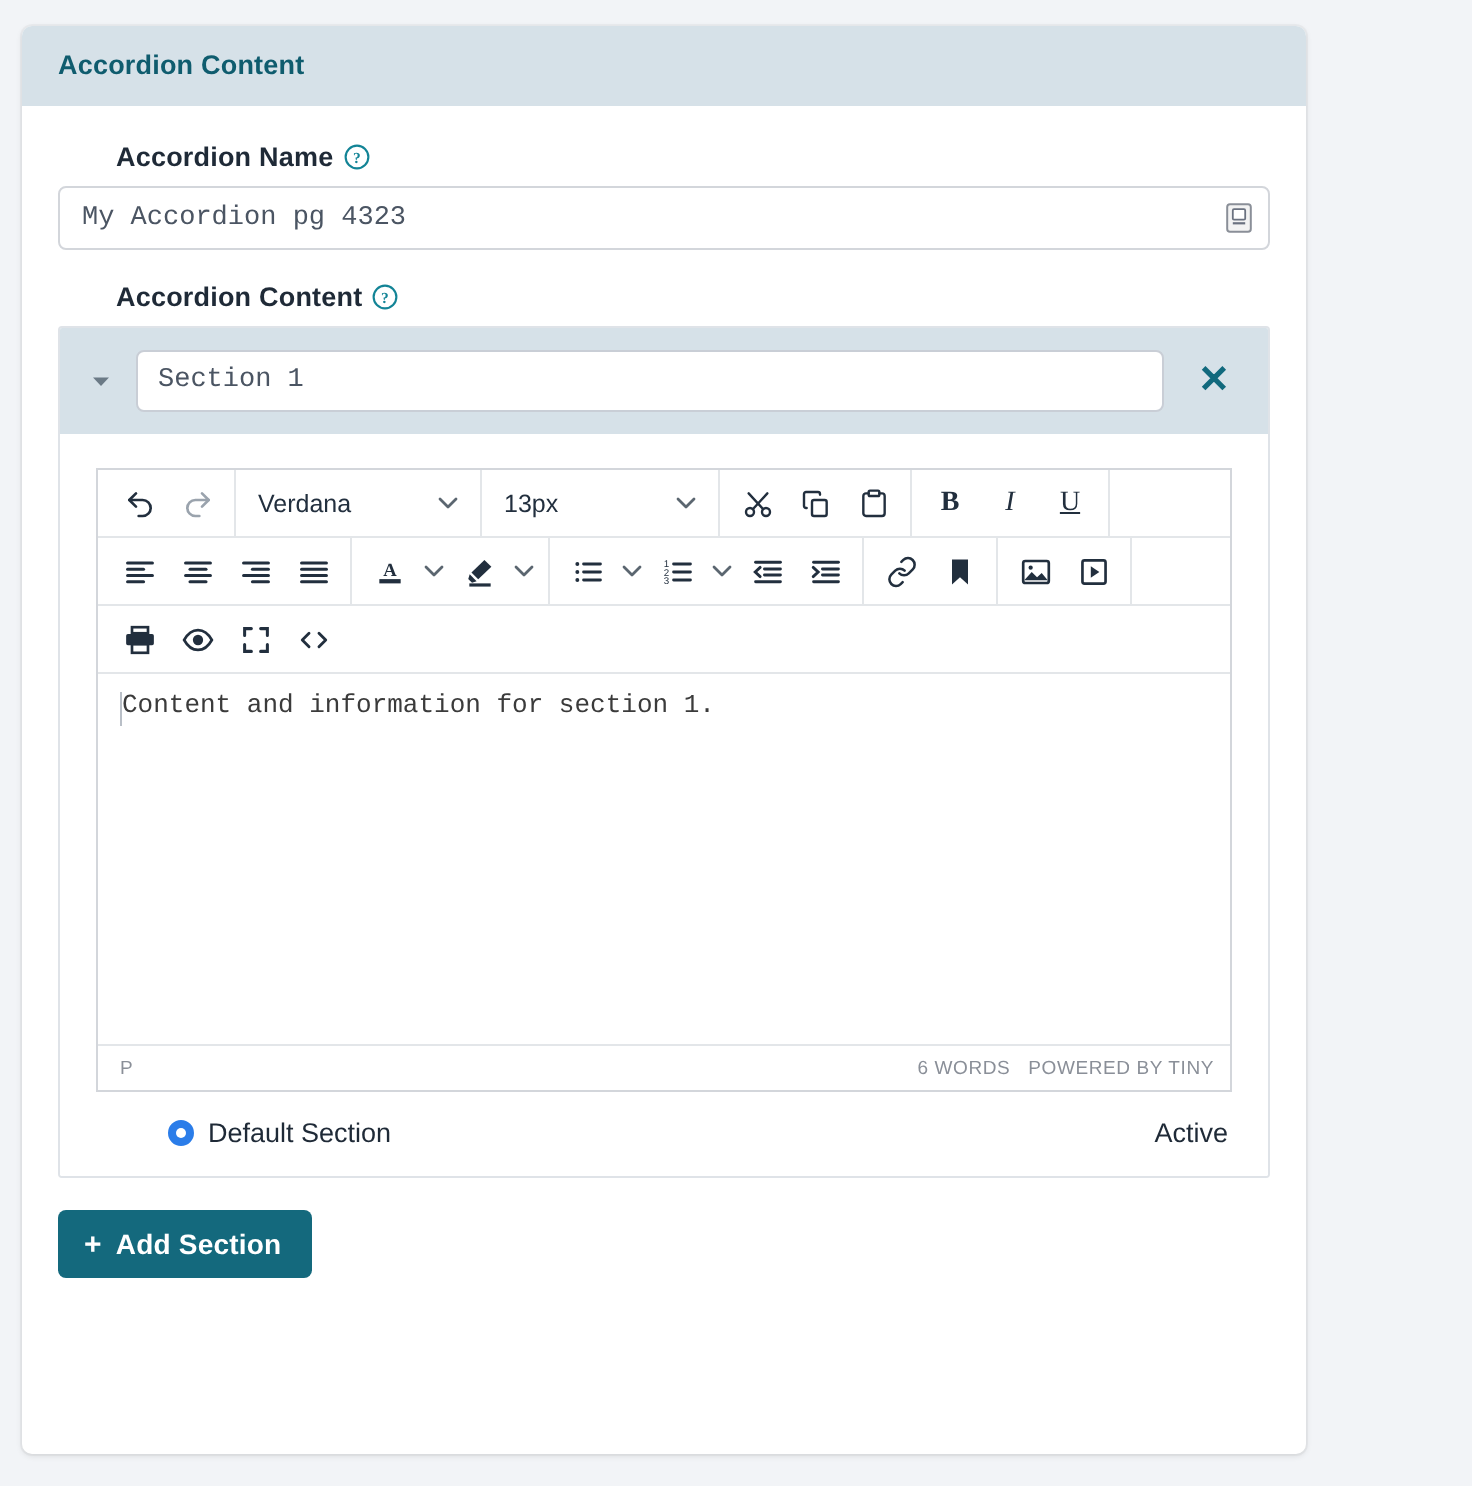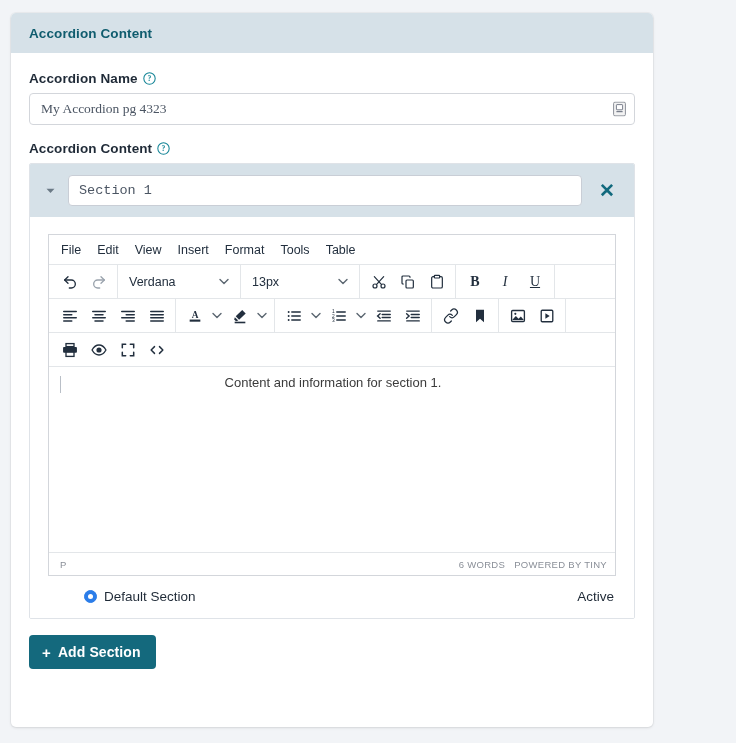--- a/index.html
+++ b/index.html
@@ -40,20 +40,21 @@
   }
   .field-label {
     font-size: 13.5px;
     font-weight: bold;
     color: #1f2a37;
     display: flex;
     align-items: center;
     gap: 5px;
     margin-bottom: 7px;
     letter-spacing: 0.1px;
+    margin-left: 29px;
   }
   .help-icon {
     display: inline-flex;
     align-items: center;
     justify-content: center;
     width: 13px; height: 13px;
   }
   .help-icon svg { display: block; }
 
   .text-input-wrap {
@@ -61,21 +62,21 @@
     margin-bottom: 16px;
   }
   .text-input {
     width: 100%;
     height: 32px;
     border: 1px solid #d3d6db;
     border-radius: 4px;
     padding: 4px 34px 4px 11px;
     font-size: 13.5px;
     color: #4b5563;
-    font-family: Liberation Serif, serif;
+    font-family: Liberation Mono, monospace;
     background: #fff;
     outline: none;
   }
   .input-contact-icon {
     position: absolute;
     right: 9px; top: 50%;
     transform: translateY(-50%);
     width: 13px; height: 15px;
     pointer-events: none;
   }
@@ -217,23 +218,22 @@
     content: "";
     position: absolute;
     left: 11px; top: 9px;
     width: 1px; height: 17px;
     background: #b9bfc7;
   }
   .tiny-content p {
     margin: 0;
     font-size: 13px;
     color: #3b3b3b;
-    font-family: Liberation Sans, sans-serif;
+    font-family: Liberation Mono, monospace;
     line-height: 1.3;
-    text-align: center;
   }
   .tiny-status {
     display: flex;
     align-items: center;
     justify-content: space-between;
     height: 22px;
     padding: 0 8px 0 11px;
     background: #fff;
   }
   .tiny-status .left,
@@ -390,29 +390,20 @@
             </svg>
           </span>
           <input class="section-title-input" type="text" value="Section 1" style="">
           <span class="section-close">✕</span>
         </div>
 
         <div class="section-body">
 
           <div class="tiny">
 
-            <div class="tiny-menubar">
-              <span class="tiny-menu-item">File</span>
-              <span class="tiny-menu-item">Edit</span>
-              <span class="tiny-menu-item">View</span>
-              <span class="tiny-menu-item">Insert</span>
-              <span class="tiny-menu-item">Format</span>
-              <span class="tiny-menu-item">Tools</span>
-              <span class="tiny-menu-item">Table</span>
-            </div>
 
             <div class="tiny-toolbar">
               <div class="tb-group">
                 <span class="tb-btn">
                   <svg width="16" height="16" viewBox="0 0 24 24" fill="none" stroke="#222f3e" stroke-width="2" stroke-linecap="round" stroke-linejoin="round">
                     <polyline points="9,14 4,9 9,4"></polyline>
                     <path d="M4 9h10a6 6 0 0 1 0 12h-3"></path>
                   </svg>
                 </span>
                 <span class="tb-btn">

